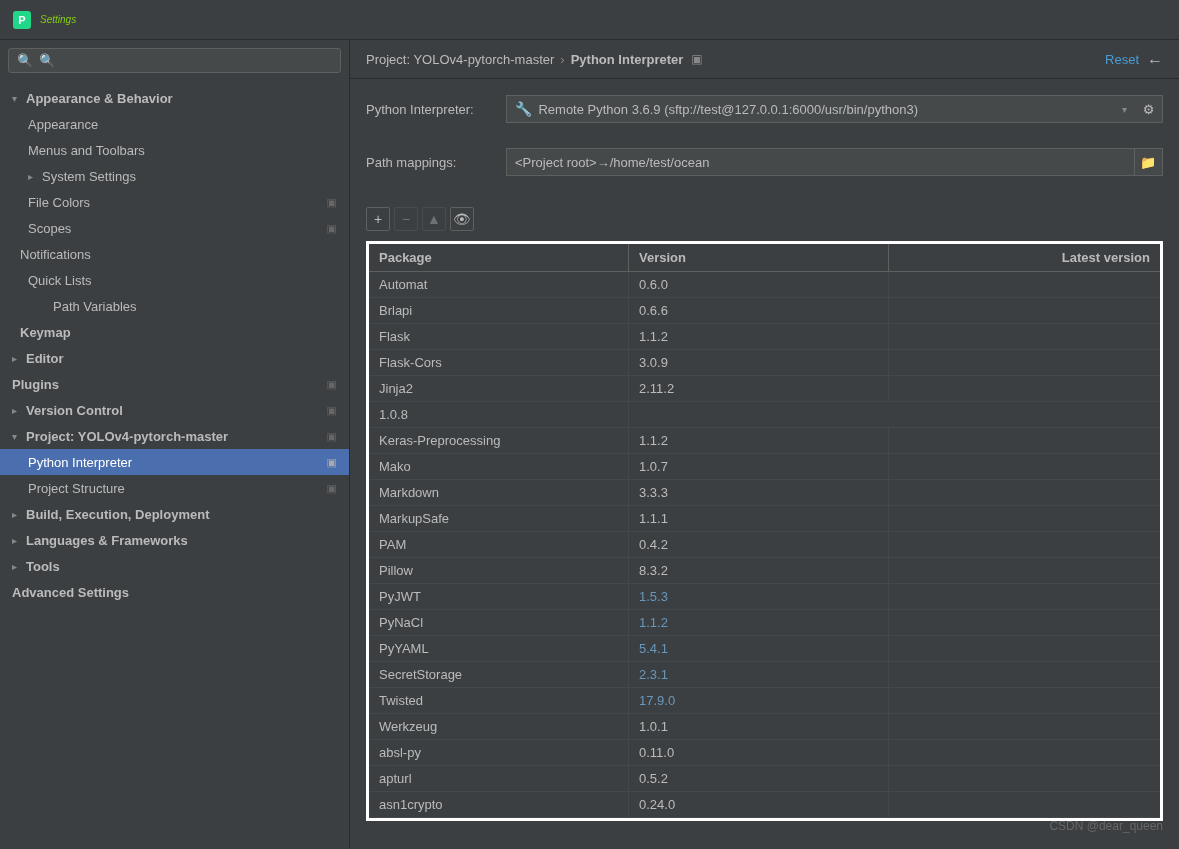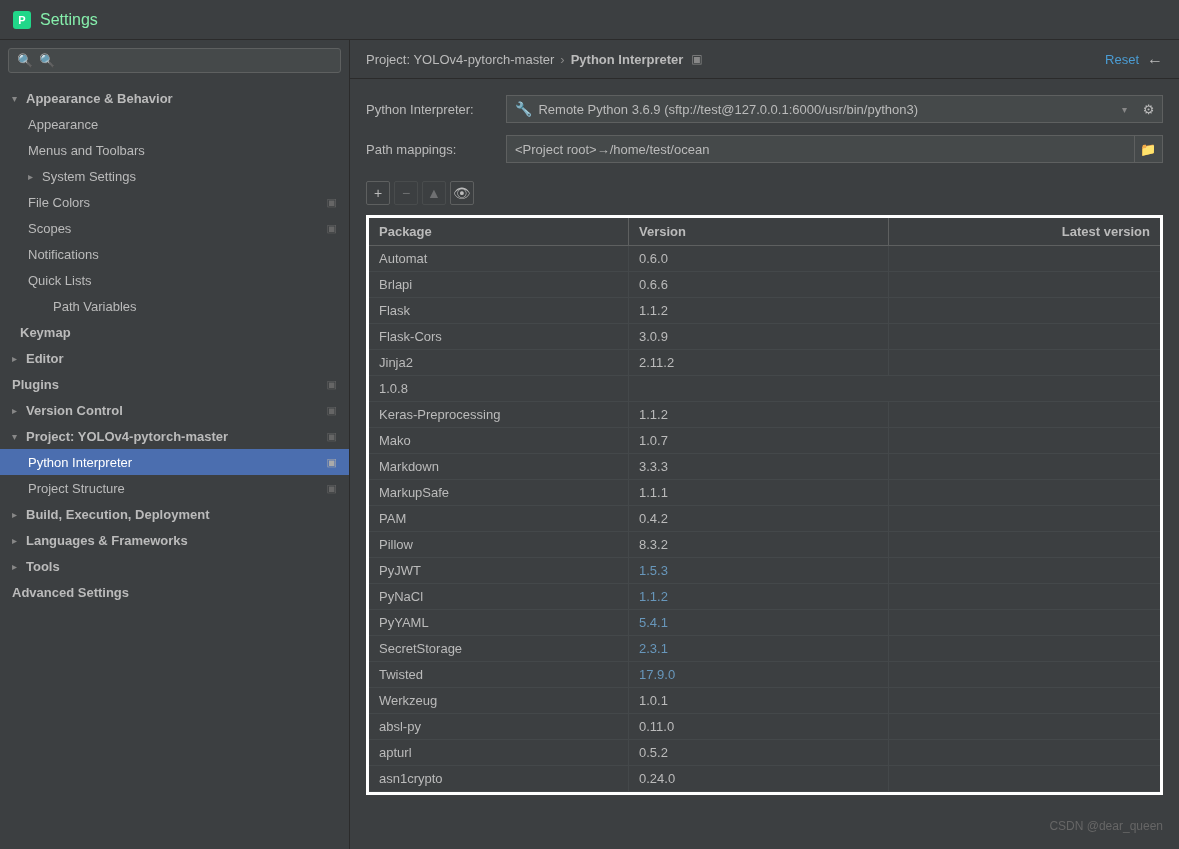--- a/index.html
+++ b/index.html
@@ -26,22 +26,23 @@
     }
     .title-bar-icon {
       width: 20px;
       height: 20px;
       margin-right: 8px;
       display: flex;
       align-items: center;
       justify-content: center;
     }
     .title-bar-text {
-      color: #86efac;
-      font-size: 16px;
+      color: #84cc16;
+      font-size: 10px;
+      font-style: italic;
     }
     
     .main-content {
       display: flex;
       flex: 1;
       overflow: hidden;
     }
     
     .sidebar {
       width: 350px;
@@ -151,21 +152,21 @@
     }
     
     .settings-content {
       flex: 1;
       padding: 16px;
       overflow-y: auto;
     }
     .form-row {
       display: flex;
       align-items: center;
-      margin-bottom: 12px;
+      margin-bottom: 25px;
     }
     .form-label {
       width: 140px;
       color: #bbbbbb;
       font-size: 13px;
       flex-shrink: 0;
     }
     .form-control {
       flex: 1;
       display: flex;
@@ -349,21 +350,21 @@
         <span>System Settings</span>
       </div>
       <div class="nav-item" style="padding-left:28px;justify-content:space-between;">
         <span>File Colors</span>
         <span class="nav-pin">▣</span>
       </div>
       <div class="nav-item" style="padding-left:28px;">
         <span>Scopes</span>
         <span class="nav-pin">▣</span>
       </div>
-      <div class="nav-item" style="padding-left:28px;">
+      <div class="nav-item" style="padding-left:20px;">
         <span>Notifications</span>
       </div>
       <div class="nav-item" style="padding-left:28px;">
         <span>Quick Lists</span>
       </div>
       <div class="nav-item" style="padding-left:28px;margin-left:25px;">
         <span>Path Variables</span>
       </div>
 
       <div class="nav-item" style="padding-left:20px;">

